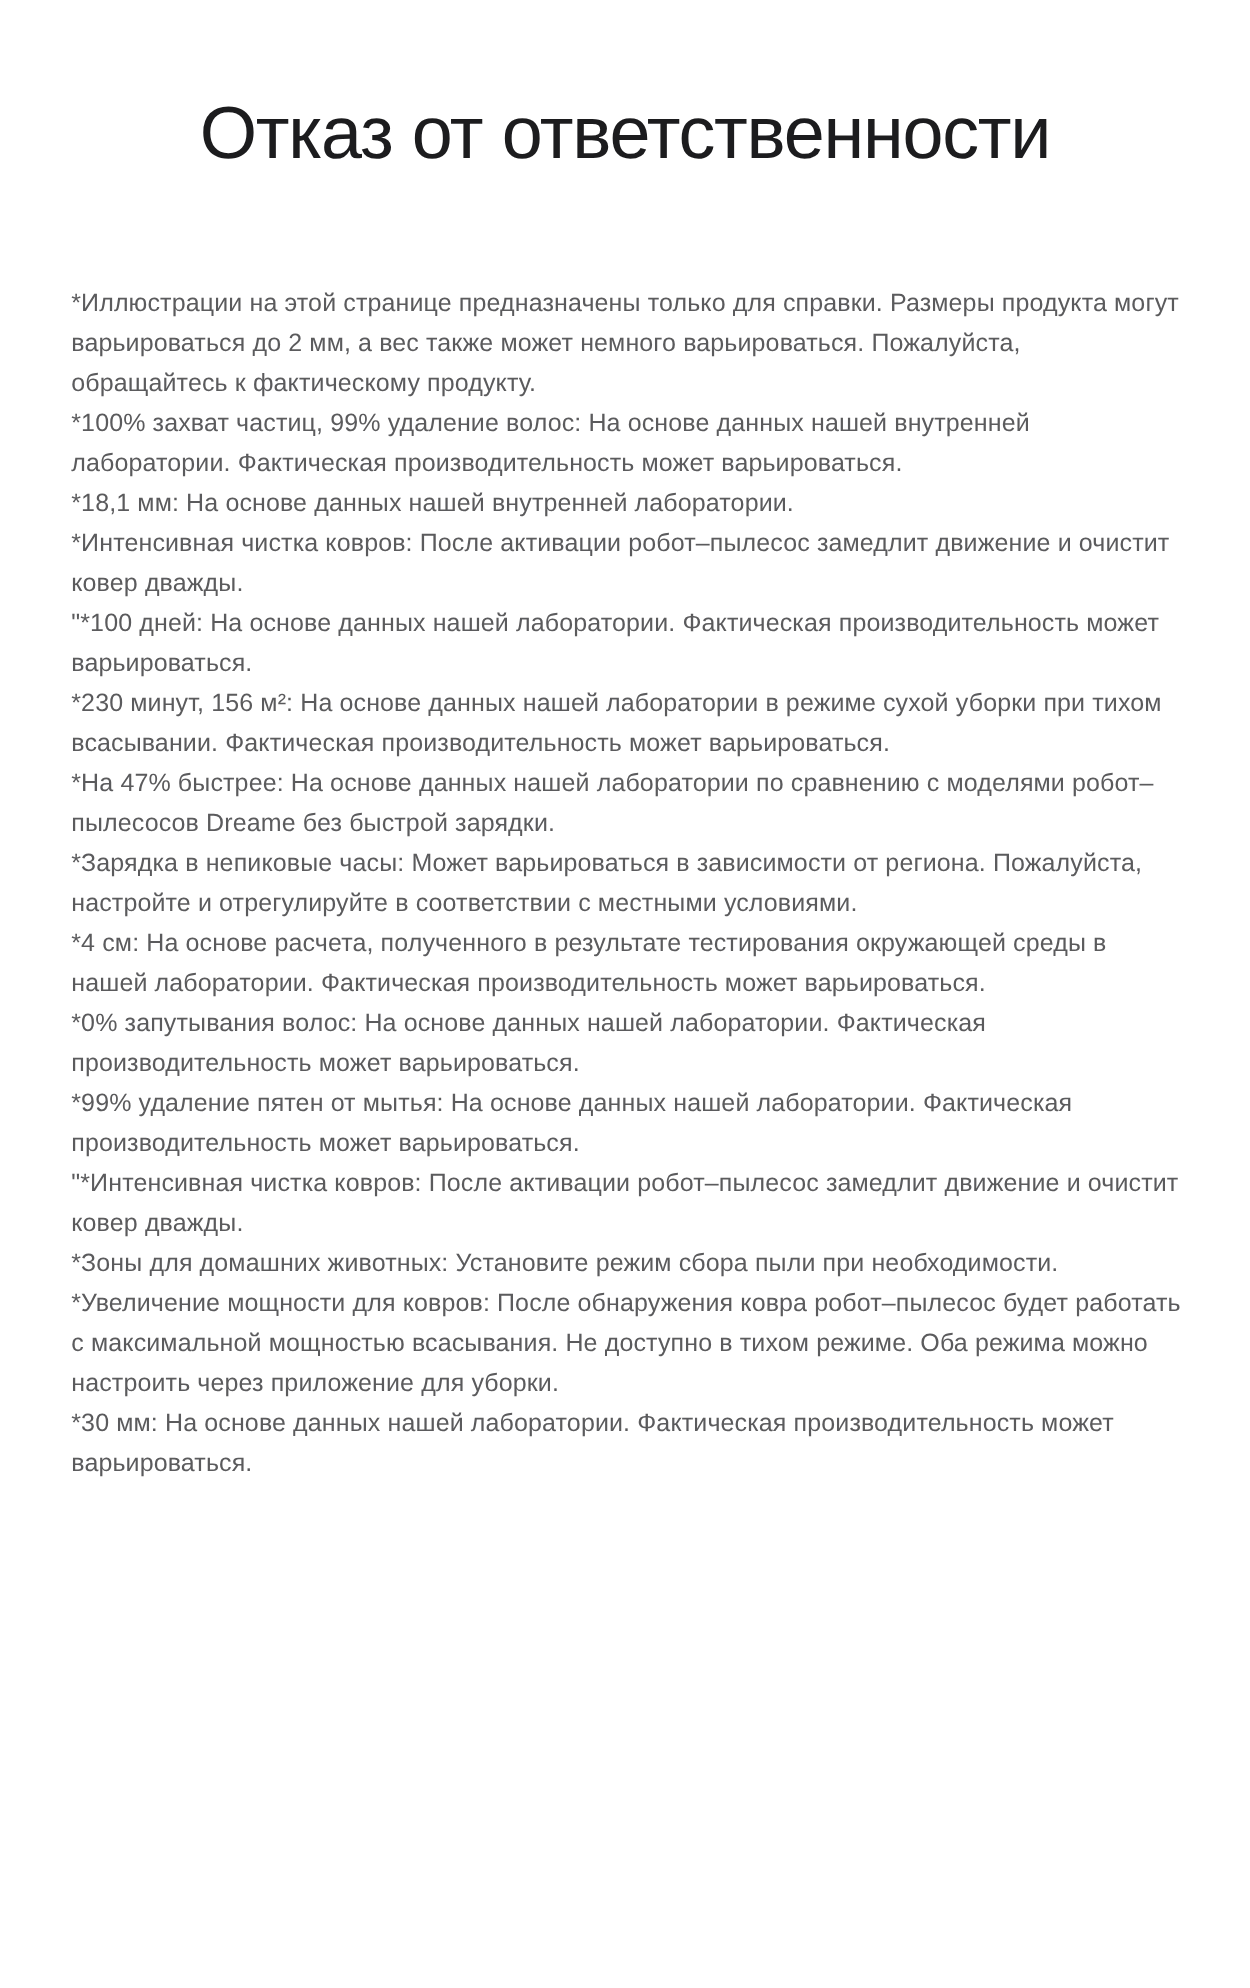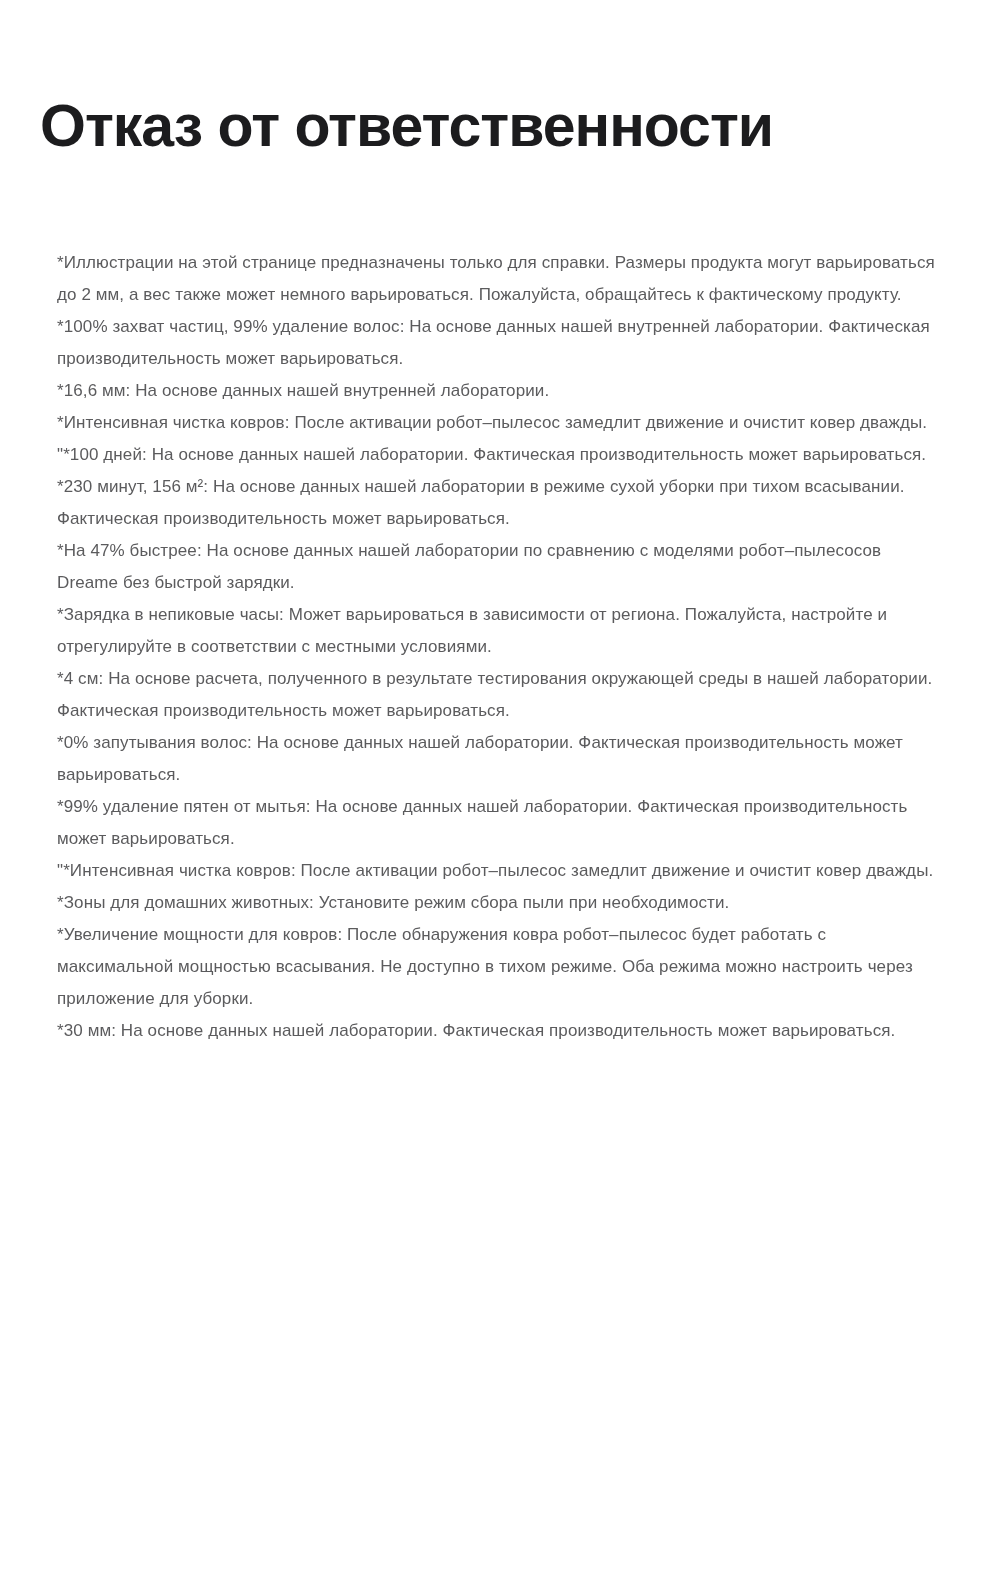--- a/index.html
+++ b/index.html
@@ -12,50 +12,51 @@
     position: relative;
     width: 1000px;
     height: 1590px;
     margin: 0 auto;
     background: #ffffff;
     font-family: "Liberation Sans", "DejaVu Sans", sans-serif;
     overflow: hidden;
   }
   .page-title {
     margin: 0;
-    padding: 92px 40px 0 40px;
+    padding: 72px 40px 0 40px;
     font-size: 59px;
     line-height: 1.17;
-    font-weight: 700;
+    font-weight: 400;
     letter-spacing: -1px;
+    text-align: center;
     color: #1c1c1e;
   }
   .content {
     margin: 86px 55px 0 57px;
-    font-size: 17px;
+    font-size: 20px;
     line-height: 32px;
     font-weight: 400;
     color: #5b5b5d;
     letter-spacing: 0.1px;
   }
   .content p {
     margin: 0;
     padding: 0;
     text-align: left;
   }
 </style>
 </head>
 <body>
 
 <div class="page">
   <h1 class="page-title">Отказ от ответственности</h1>
   <div class="content">
     <p>*Иллюстрации на этой странице предназначены только для справки. Размеры продукта могут варьироваться до 2 мм, а вес также может немного варьироваться. Пожалуйста, обращайтесь к фактическому продукту.</p>
     <p>*100% захват частиц, 99% удаление волос: На основе данных нашей внутренней лаборатории. Фактическая производительность может варьироваться.</p>
-    <p>*16,6 мм: На основе данных нашей внутренней лаборатории.</p>
+    <p>*18,1 мм: На основе данных нашей внутренней лаборатории.</p>
     <p>*Интенсивная чистка ковров: После активации робот–пылесос замедлит движение и очистит ковер дважды.</p>
     <p>"*100 дней: На основе данных нашей лаборатории. Фактическая производительность может варьироваться.</p>
     <p>*230 минут, 156 м²: На основе данных нашей лаборатории в режиме сухой уборки при тихом всасывании. Фактическая производительность может варьироваться.</p>
     <p>*На 47% быстрее: На основе данных нашей лаборатории по сравнению с моделями робот–пылесосов Dreame без быстрой зарядки.</p>
     <p>*Зарядка в непиковые часы: Может варьироваться в зависимости от региона. Пожалуйста, настройте и отрегулируйте в соответствии с местными условиями.</p>
     <p>*4 см: На основе расчета, полученного в результате тестирования окружающей среды в нашей лаборатории. Фактическая производительность может варьироваться.</p>
     <p>*0% запутывания волос: На основе данных нашей лаборатории. Фактическая производительность может варьироваться.</p>
     <p>*99% удаление пятен от мытья: На основе данных нашей лаборатории. Фактическая производительность может варьироваться.</p>
     <p>"*Интенсивная чистка ковров: После активации робот–пылесос замедлит движение и очистит ковер дважды.</p>
     <p>*Зоны для домашних животных: Установите режим сбора пыли при необходимости.</p>

